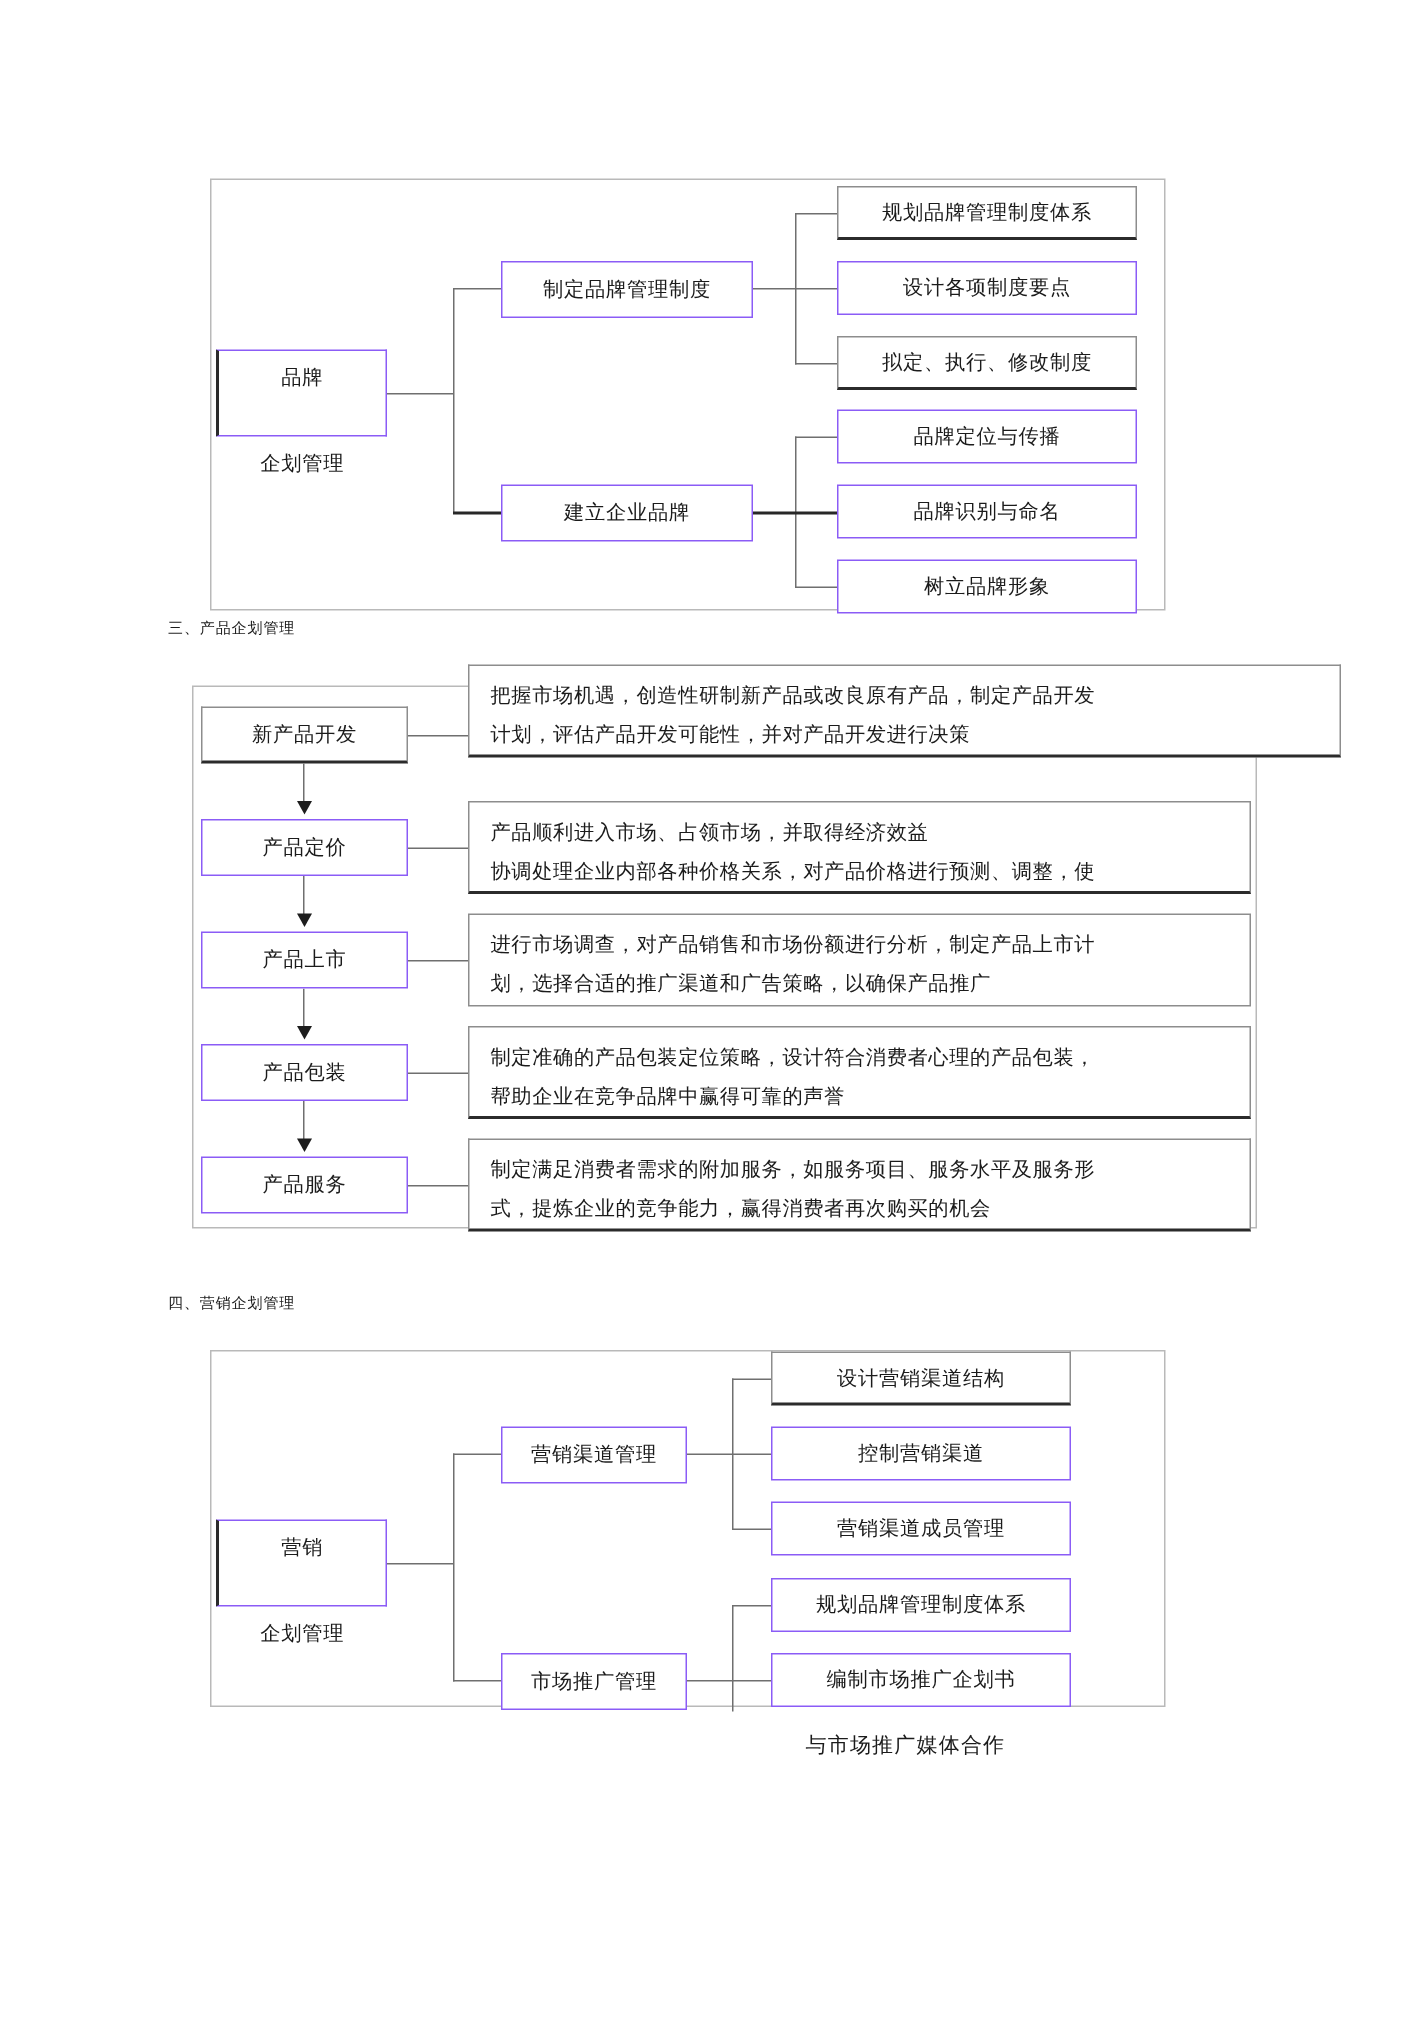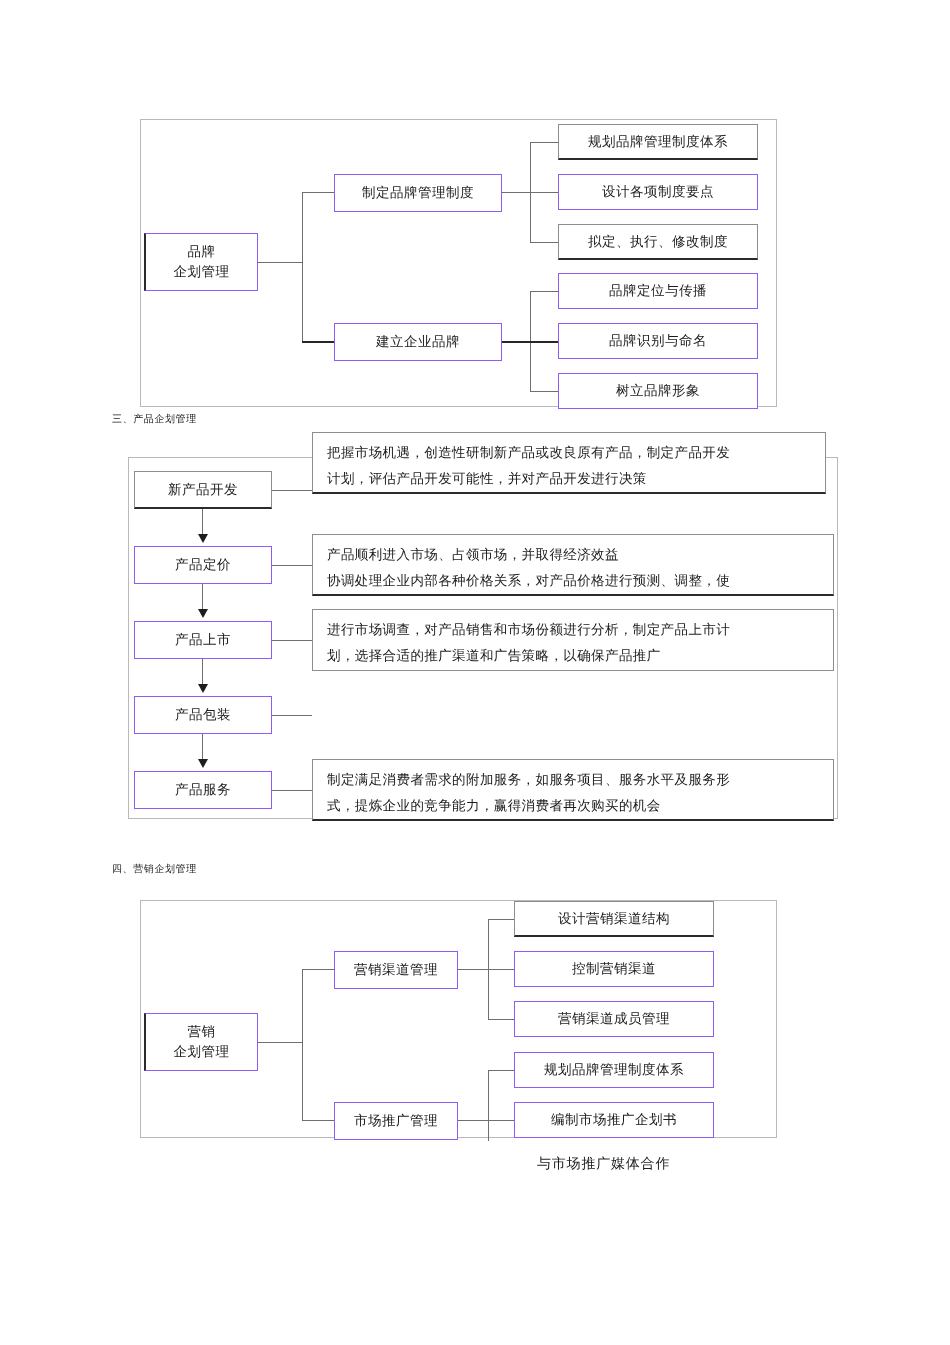--- a/index.html
+++ b/index.html
@@ -29,21 +29,21 @@
     text-align:center;
     font-size:13.5px;
     line-height:1.45;
     letter-spacing:0.5px;
     color:#1b1b1b;
     z-index:3;
   }
   .node.heavy{border:1px solid #8d8d8d;border-bottom:2px solid #2b2b2b;}
   .node.heavyleft{border-left:2px solid #2b2b2b;}
   .node .stack{display:block;}
-  .node .stack span{display:block;}
+  .node .stack span{display:block;margin-top:37px;}
 
   
   .desc{
     position:absolute;
     box-sizing:border-box;
     border:1px solid #8d8d8d;
     background:#fff;
     font-size:13.5px;
     line-height:26px;
     letter-spacing:0.4px;
@@ -132,21 +132,21 @@
   <div class="ln h" style="left:530px;top:391px;width:28px;"></div>
   <div class="node" style="left:558px;top:373px;width:200px;height:36px;">树立品牌形象</div>
 
   <div class="heading" style="left:112px;top:412px;">三、产品企划管理</div>
 
   <div class="diagram" style="left:128px;top:457px;width:708px;height:360px;">
   </div>
 
   <div class="node heavy" style="left:134px;top:471px;width:138px;height:38px;">新产品开发</div>
   <div class="ln h" style="left:272px;top:490px;width:40px;"></div>
-  <div class="desc heavy" style="left:312px;top:432px;width:514px;height:62px;">
+  <div class="desc heavy" style="left:312px;top:443px;width:582px;height:62px;">
     <p>把握市场机遇，创造性研制新产品或改良原有产品，制定产品开发</p>
     <p>计划，评估产品开发可能性，并对产品开发进行决策</p>
   </div>
   <div class="ln v" style="left:202px;top:509px;height:28px;"></div>
   <div class="arrow" style="left:198px;top:534px;"></div>
 
   <div class="node" style="left:134px;top:546px;width:138px;height:38px;">产品定价</div>
   <div class="ln h" style="left:272px;top:565px;width:40px;"></div>
   <div class="desc heavy" style="left:312px;top:534px;width:522px;height:62px;">
     <p>产品顺利进入市场、占领市场，并取得经济效益</p>
@@ -159,20 +159,24 @@
   <div class="ln h" style="left:272px;top:640px;width:40px;"></div>
   <div class="desc" style="left:312px;top:609px;width:522px;height:62px;">
     <p>进行市场调查，对产品销售和市场份额进行分析，制定产品上市计</p>
     <p>划，选择合适的推广渠道和广告策略，以确保产品推广</p>
   </div>
   <div class="ln v" style="left:202px;top:659px;height:28px;"></div>
   <div class="arrow" style="left:198px;top:684px;"></div>
 
   <div class="node" style="left:134px;top:696px;width:138px;height:38px;">产品包装</div>
   <div class="ln h" style="left:272px;top:715px;width:40px;"></div>
+  <div class="desc heavy" style="left:312px;top:684px;width:522px;height:62px;">
+    <p>制定准确的产品包装定位策略，设计符合消费者心理的产品包装，</p>
+    <p>帮助企业在竞争品牌中赢得可靠的声誉</p>
+  </div>
   <div class="ln v" style="left:202px;top:734px;height:28px;"></div>
   <div class="arrow" style="left:198px;top:759px;"></div>
 
   <div class="node" style="left:134px;top:771px;width:138px;height:38px;">产品服务</div>
   <div class="ln h" style="left:272px;top:790px;width:40px;"></div>
   <div class="desc heavy" style="left:312px;top:759px;width:522px;height:62px;">
     <p>制定满足消费者需求的附加服务，如服务项目、服务水平及服务形</p>
     <p>式，提炼企业的竞争能力，赢得消费者再次购买的机会</p>
   </div>
 

